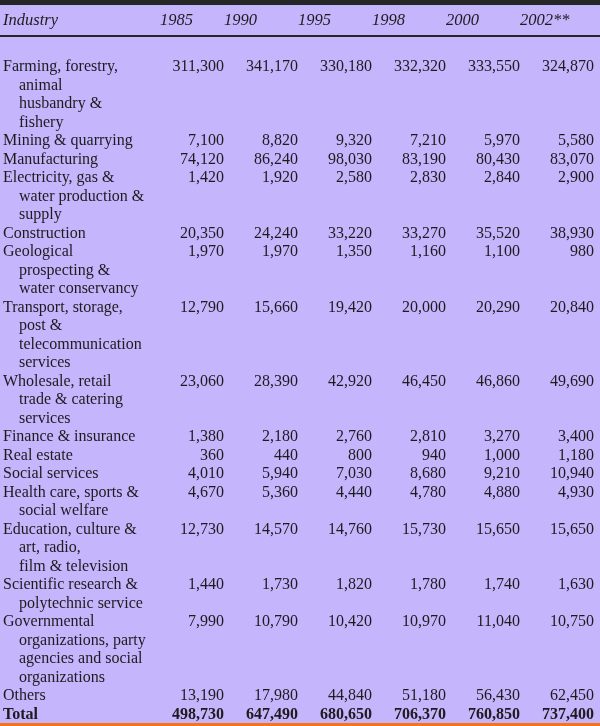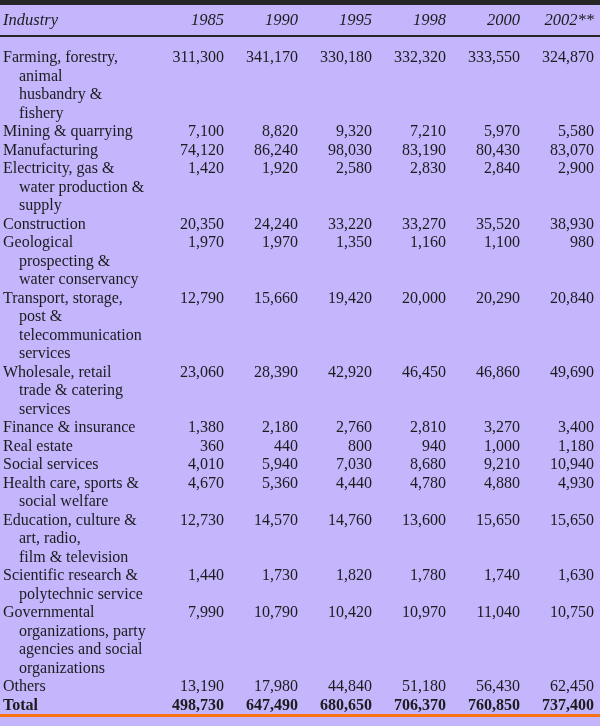--- a/index.html
+++ b/index.html
@@ -23,38 +23,38 @@
     border-top: 5px solid #262626;
   }
   col.c-label { width: 160px; }
   col.c-n1 { width: 64px; }
   col.c-num { width: 74px; }
   col.c-last { width: 80px; }
   thead th {
     font-style: italic;
     font-weight: 400;
     font-size: 16.5px;
-    text-align: right;
+    text-align: left;
     vertical-align: middle;
     height: 30px;
     padding: 0;
     border-bottom: 2px solid #262626;
   }
   thead th.label-h {
     text-align: left;
     padding-left: 3px;
   }
   thead th.last { padding-right: 6px; }
   tbody td {
     font-size: 16px;
     line-height: 18.5px;
     vertical-align: top;
     padding: 0;
   }
-  tbody tr:first-child td { padding-top: 11px; }
+  tbody tr:first-child td { padding-top: 20px; }
   td.label {
     white-space: pre-line;
     padding-left: 19px;
     text-indent: -16px;
   }
   td.num { text-align: right; }
   td.num.last { padding-right: 6px; }
   tr.total td {
     font-weight: 700;
     border-bottom: 3px solid #f97316;
@@ -207,21 +207,21 @@
           <td class="num">4,880</td>
           <td class="num last">4,930</td>
         </tr>
         <tr>
           <td class="label">Education, culture &amp;
 art, radio,
 film &amp; television</td>
           <td class="num">12,730</td>
           <td class="num">14,570</td>
           <td class="num">14,760</td>
-          <td class="num">13,600</td>
+          <td class="num">15,730</td>
           <td class="num">15,650</td>
           <td class="num last">15,650</td>
         </tr>
         <tr>
           <td class="label">Scientific research &amp;
 polytechnic service</td>
           <td class="num">1,440</td>
           <td class="num">1,730</td>
           <td class="num">1,820</td>
           <td class="num">1,780</td>

